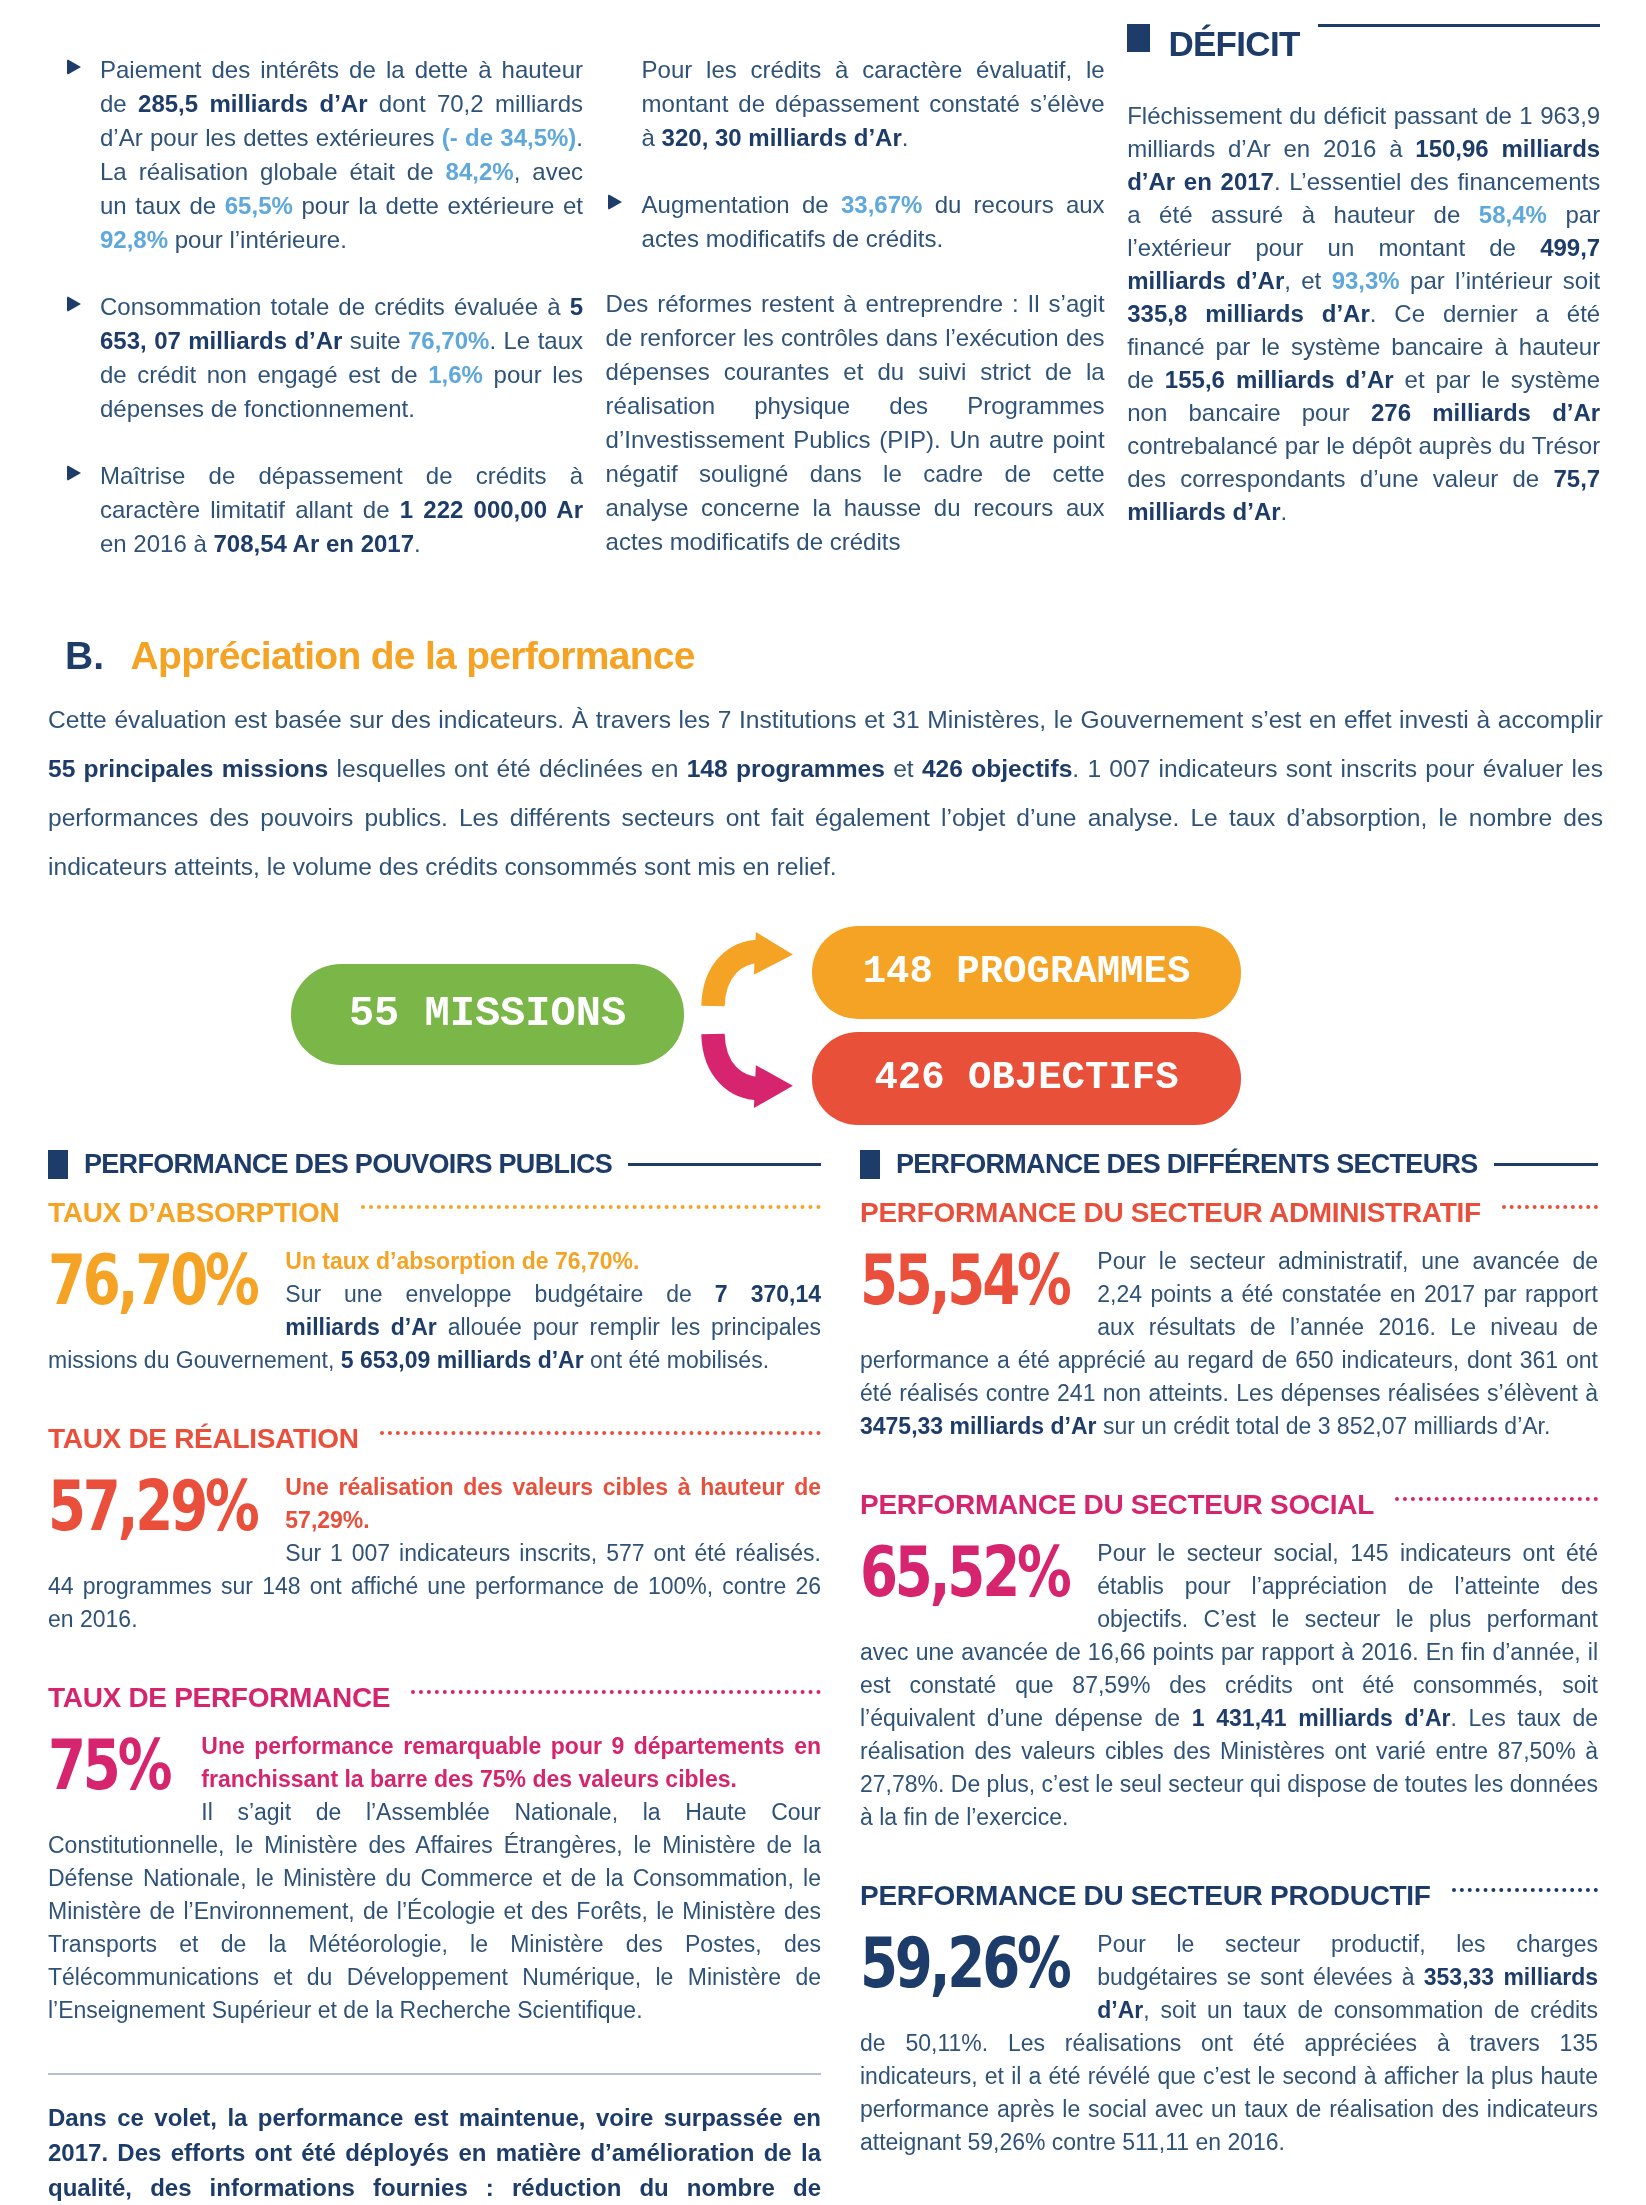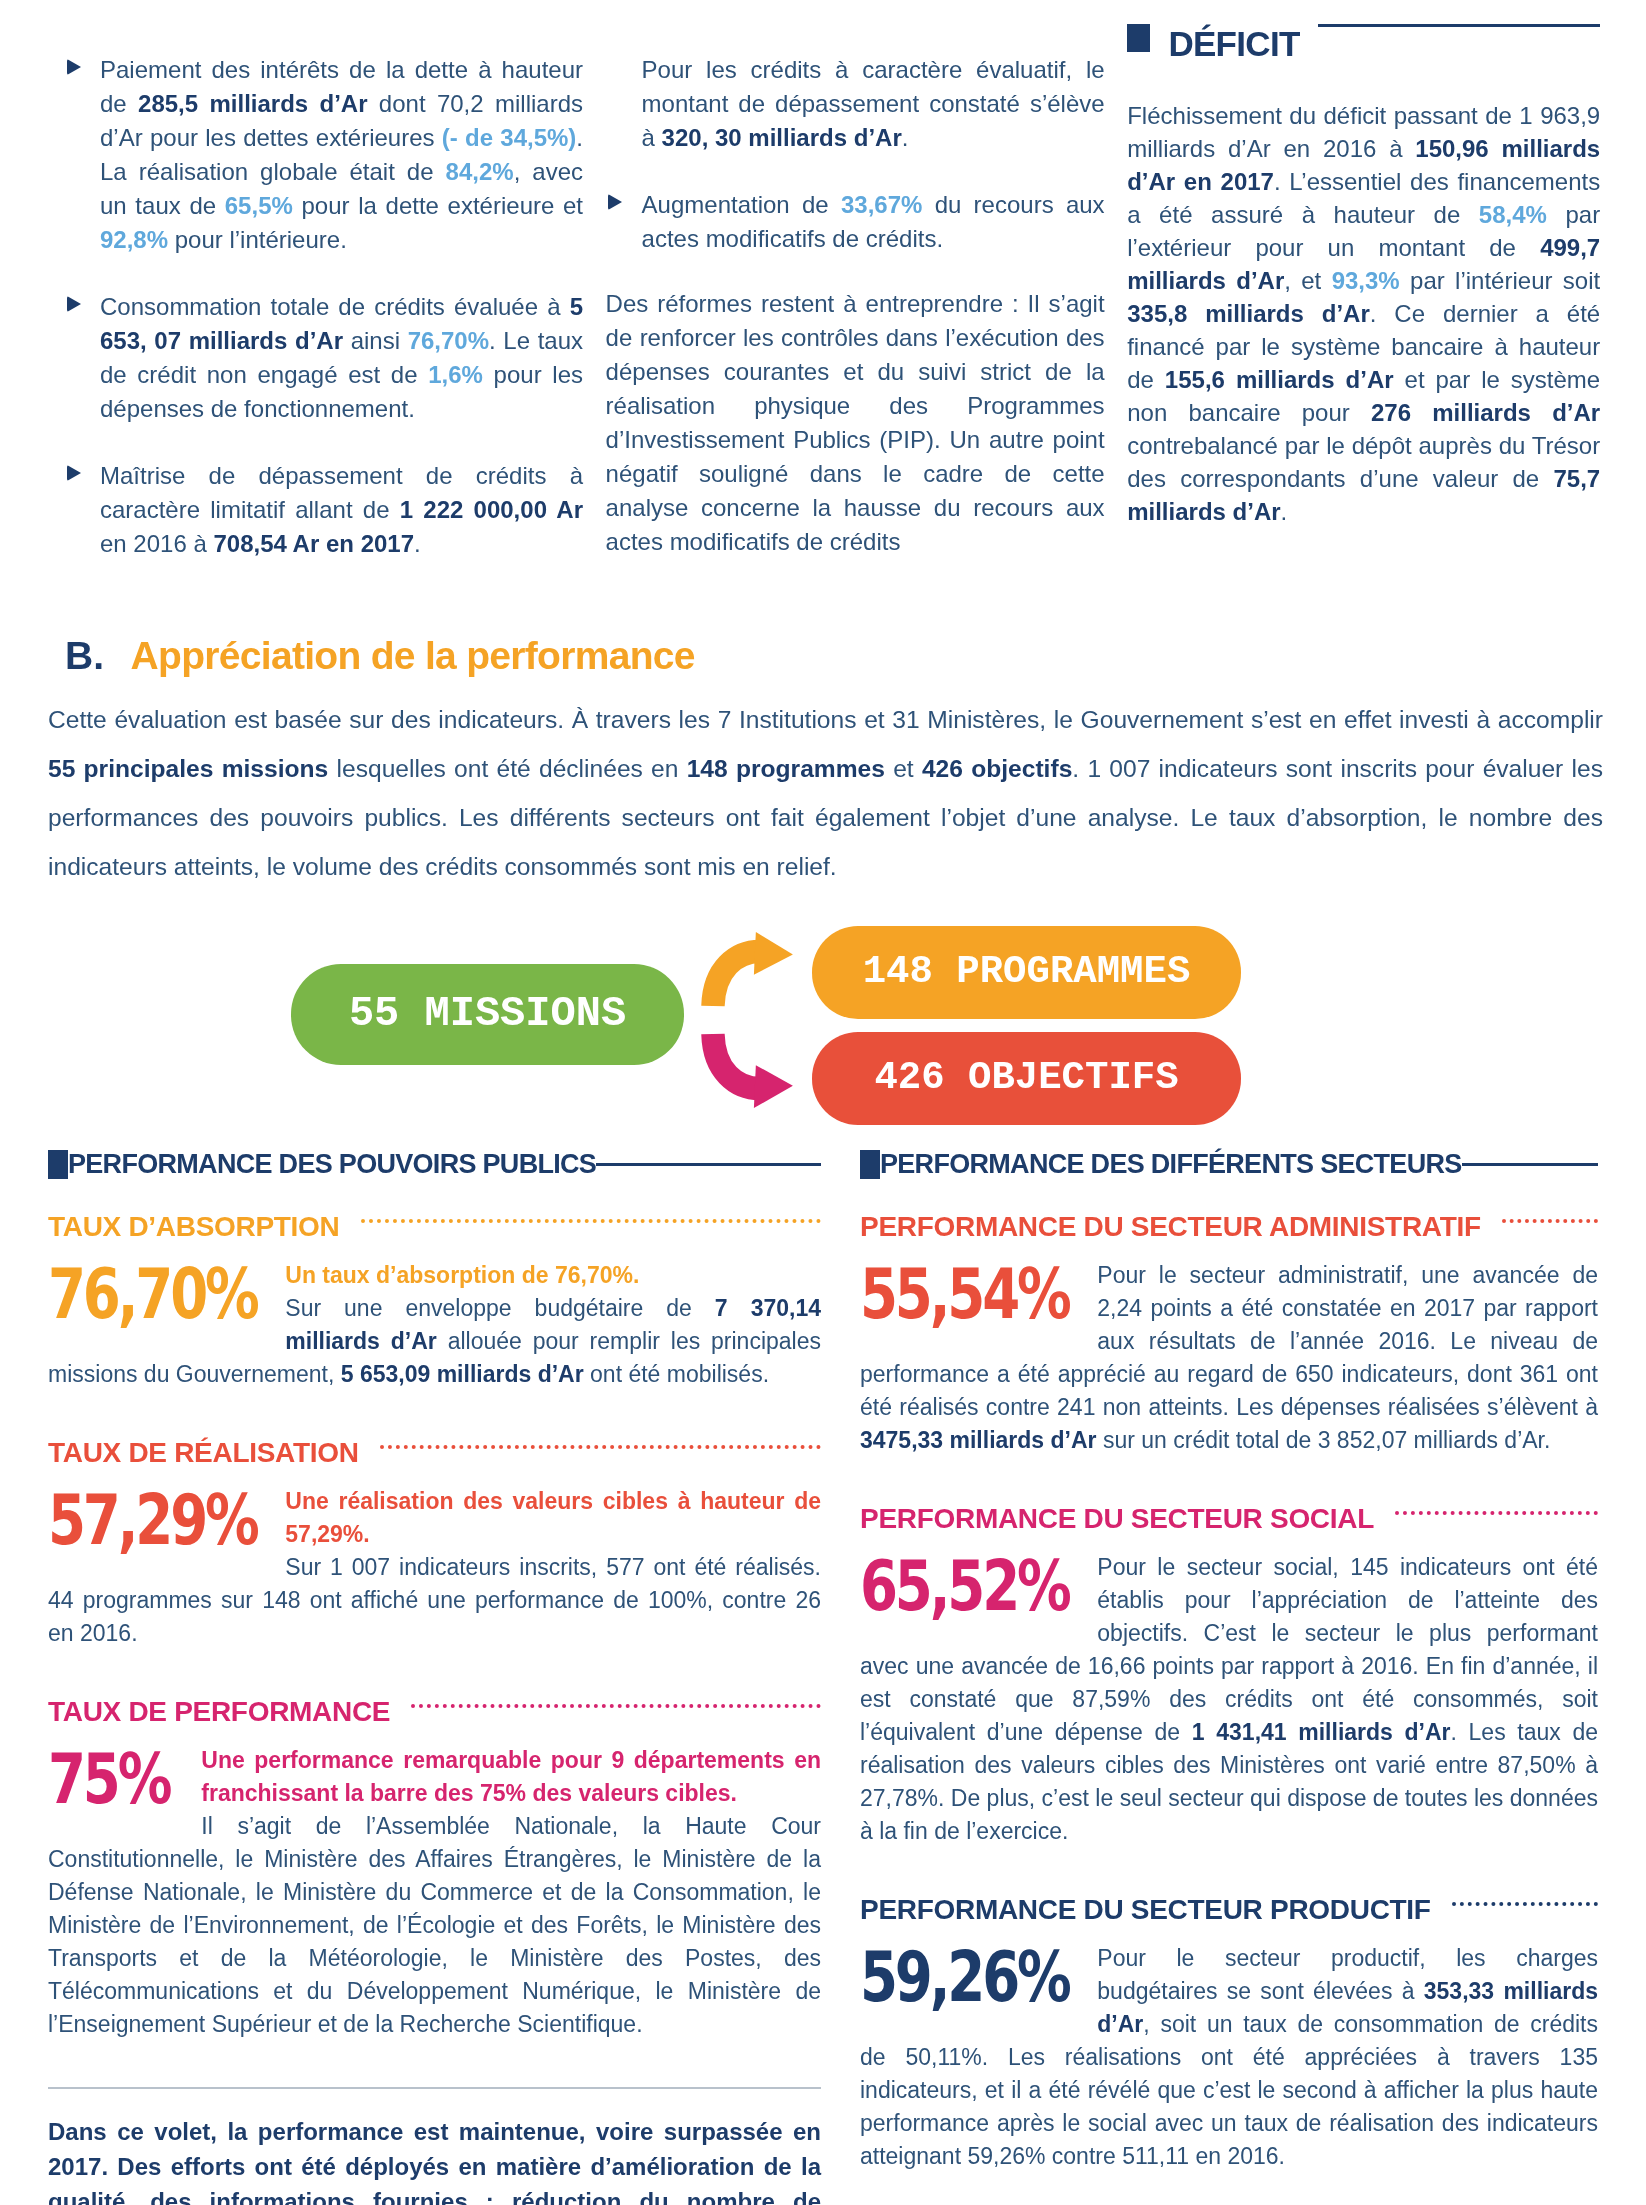--- a/index.html
+++ b/index.html
@@ -43,21 +43,21 @@
     color:#fff;font-weight:800;letter-spacing:0;white-space:nowrap;}
   .pill-green{left:243px;top:46px;width:393px;height:101px;border-radius:50px;background:#7ab648;font-size:42px;}
   .pill-orange{left:764px;top:8px;width:429px;height:93px;border-radius:46px;background:#f5a325;font-size:39px;}
   .pill-red{left:764px;top:114px;width:429px;height:93px;border-radius:46px;background:#e8503a;font-size:39px;}
   .arrow{position:absolute;width:98px;height:78px;}
   .arrow-1{left:653px;top:12px;}
   .arrow-2{left:653px;top:114px;}
 
   
   .cols{display:grid;grid-template-columns:773px 738px;column-gap:39px;padding:24px 45px 0 48px;}
-  .colhead{display:flex;align-items:center;margin-bottom:31px;}
+  .colhead{display:flex;align-items:center;gap:16px;margin-bottom:17px;}
   .sq2{width:20px;height:29px;background:#1d3c6a;flex:none;}
   .colhead-t{font-size:27px;font-weight:bold;color:#1d3c6a;letter-spacing:-0.7px;white-space:nowrap;}
 
   .stat{margin-bottom:46px;}
   .th-orange{--th:#f5a325;}
   .th-red{--th:#e94f3b;}
   .th-pink{--th:#d6246e;}
   .th-navy{--th:#1d3c6a;}
   .th-lblue{--th:#6cb3e3;}
   .stat-label{display:flex;align-items:center;gap:21px;margin-bottom:16px;color:var(--th);}
@@ -81,21 +81,21 @@
 
   <div class="top">
 
     <div>
       <div class="toptext just bullet">
         <span class="bmark"></span>
         <span><span>Paiement des intérêts de la dette à hauteur de </span><span class="s-b">285,5 milliards d’Ar</span><span> dont 70,2 milliards d’Ar pour les dettes extérieures </span><span class="s-lb">(- de 34,5%)</span><span>. La réalisation globale était de </span><span class="s-lb">84,2%</span><span>, avec un taux de </span><span class="s-lb">65,5%</span><span> pour la dette extérieure et </span><span class="s-lb">92,8%</span><span> pour l’intérieure.</span></span>
       </div>
       <div class="toptext just bullet">
         <span class="bmark"></span>
-        <span><span>Consommation totale de crédits évaluée à </span><span class="s-b">5 653, 07 milliards d’Ar</span><span> ainsi </span><span class="s-lb">76,70%</span><span>. Le taux de crédit non engagé est de </span><span class="s-lb">1,6%</span><span> pour les dépenses de fonctionnement.</span></span>
+        <span><span>Consommation totale de crédits évaluée à </span><span class="s-b">5 653, 07 milliards d’Ar</span><span> suite </span><span class="s-lb">76,70%</span><span>. Le taux de crédit non engagé est de </span><span class="s-lb">1,6%</span><span> pour les dépenses de fonctionnement.</span></span>
       </div>
       <div class="toptext just bullet">
         <span class="bmark"></span>
         <span><span>Maîtrise de dépassement de crédits à caractère limitatif allant de </span><span class="s-b">1 222 000,00 Ar</span><span> en 2016 à </span><span class="s-b">708,54 Ar en 2017</span><span>.</span></span>
       </div>
     </div>
 
     <div>
       <div class="toptext just hang"><span>Pour les crédits à caractère évaluatif, le montant de dépassement constaté s’élève à </span><span class="s-b">320, 30 milliards d’Ar</span><span>.</span></div>
       <div class="toptext just bullet">

